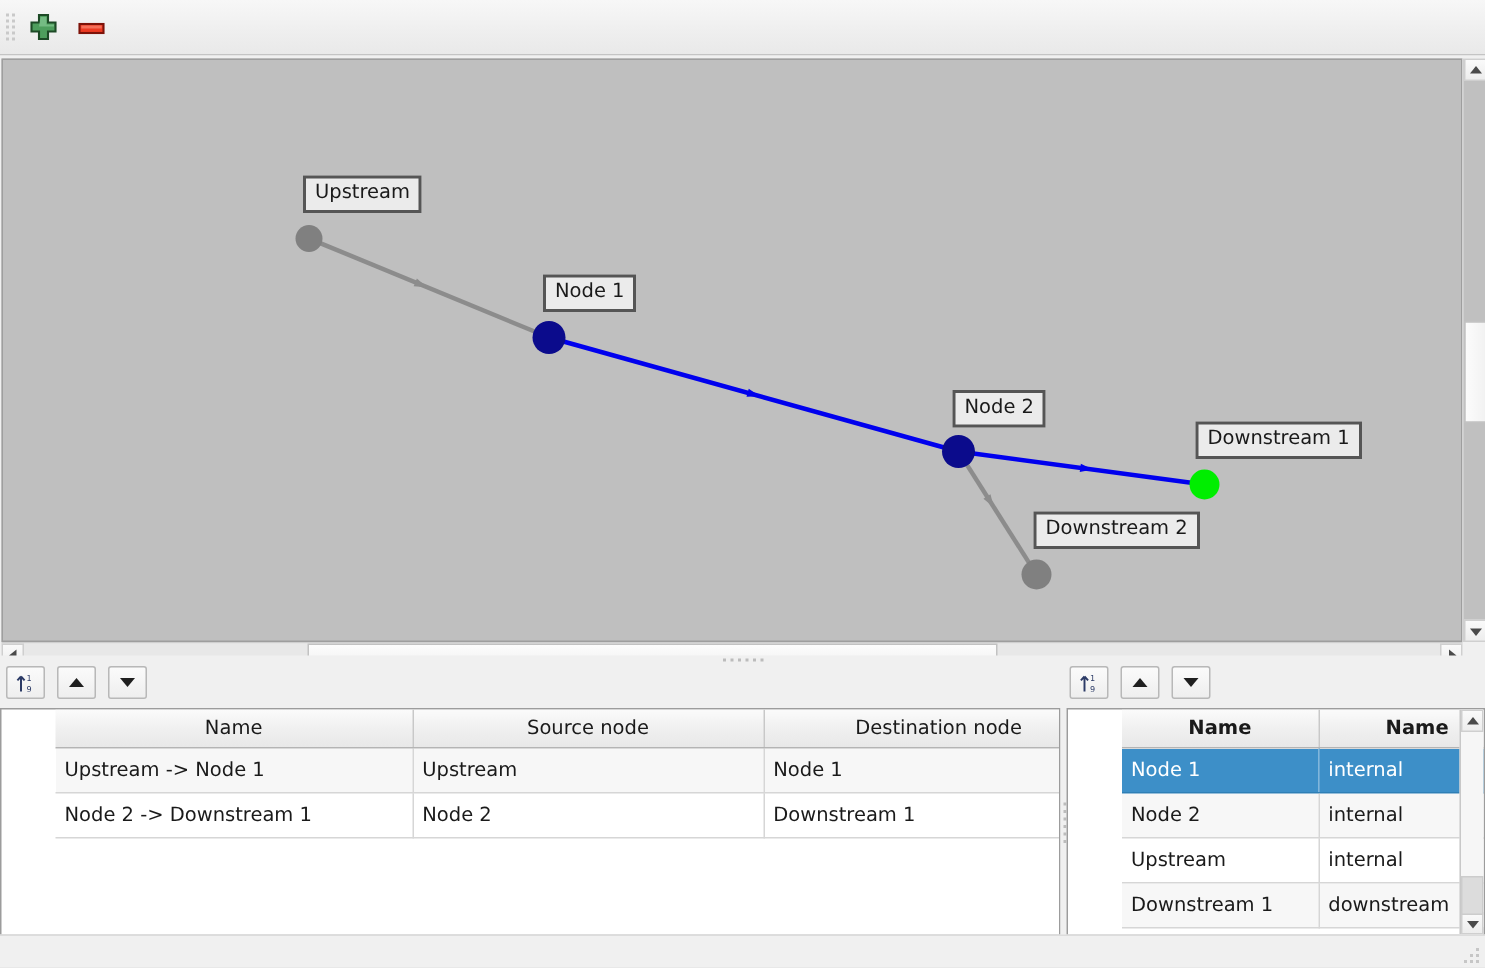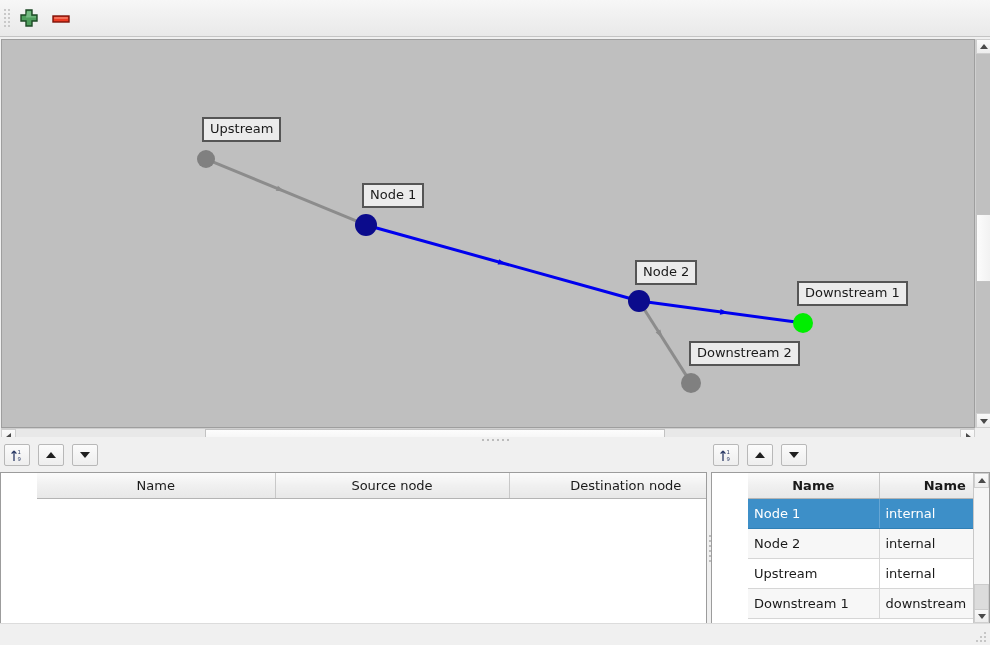--- a/index.html
+++ b/index.html
@@ -309,20 +309,30 @@
             <col style="width:233px">
           </colgroup>
         <thead>
             <tr>
               <th>Name</th>
               <th>Source node</th>
               <th>Destination node</th>
             </tr>
           </thead>
         <tbody>
+            <tr class="even">
+              <td class="first-cell">Upstream -&gt; Node 1</td>
+              <td>Upstream</td>
+              <td>Node 1</td>
+            </tr>
+            <tr class="odd">
+              <td class="first-cell">Node 2 -&gt; Downstream 1</td>
+              <td>Node 2</td>
+              <td>Downstream 1</td>
+            </tr>
           </tbody>
       </table>
     </div>
 
     <div id="v-splitter" style="left:707px; height:152px;">
       <div class="dots" id="vs-dots">
           <i style="top: 0px;"></i>
           <i style="top: 5px;"></i>
           <i style="top: 10px;"></i>
           <i style="top: 15px;"></i>

